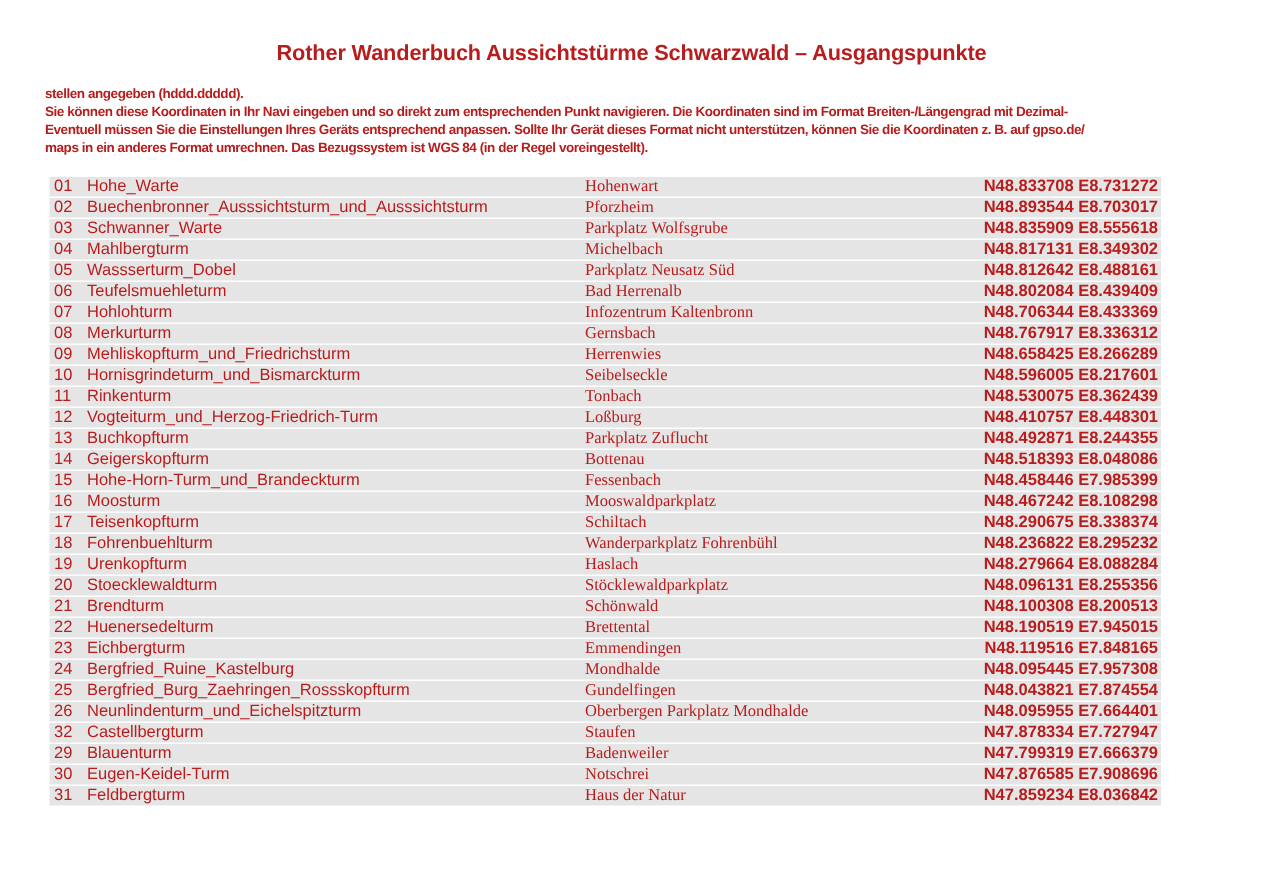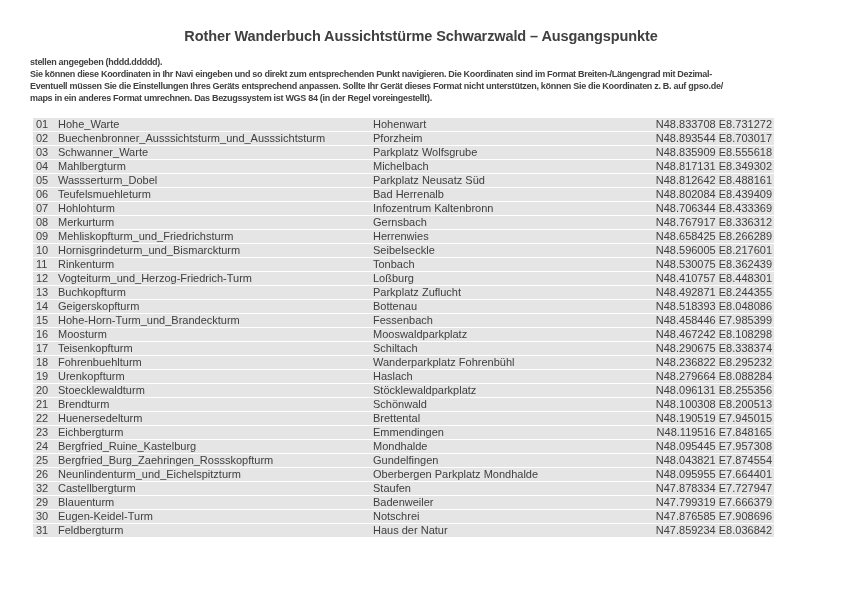--- a/index.html
+++ b/index.html
@@ -2,21 +2,21 @@
 <html><head>
 <meta charset="utf-8">
 <style>
   html, body { margin: 0; padding: 0; background: #ffffff; }
   .page {
     position: relative;
     width: 842px;
     height: 595px;
     background: #ffffff;
     font-family: "Liberation Sans", sans-serif;
-    color: #404040;
+    color: #b91c1c;
     overflow: hidden;
   }
   .doc-title {
     position: absolute;
     top: 28px;
     left: 0;
     width: 842px;
     text-align: center;
     font-size: 14.5px;
     font-weight: bold;
@@ -44,22 +44,22 @@
     position: relative;
     height: 13px;
     margin-bottom: 1px;
     background: #e5e5e5;
     font-size: 11px;
     line-height: 13px;
     white-space: nowrap;
   }
   .cell-num   { position: absolute; left: 3px;   }
   .cell-name  { position: absolute; left: 25px;  }
-  .cell-loc   { position: absolute; left: 340px; }
-  .cell-coord { position: absolute; right: 2px;  }
+  .cell-loc   { position: absolute; left: 357px; font-family: Liberation Serif, serif; }
+  .cell-coord { position: absolute; right: 2px; font-weight: bold;  }
 </style>
 </head>
 <body>
 
 <div class="page">
 
   <div class="doc-title">Rother Wanderbuch Aussichtstürme Schwarzwald – Ausgangspunkte</div>
 
   <div class="intro">
     <div class="intro-line">stellen angegeben (hddd.ddddd).</div>

